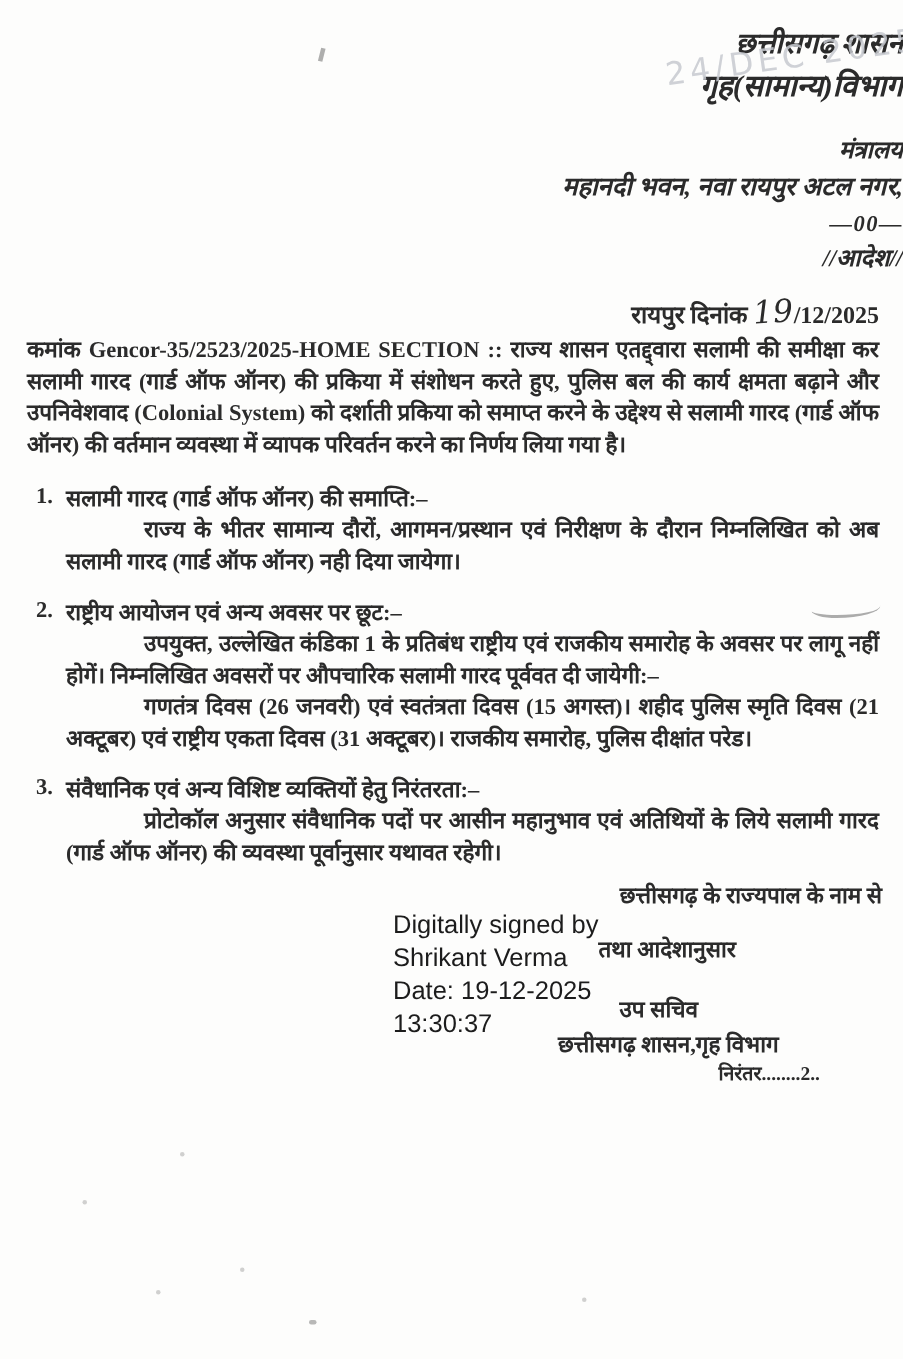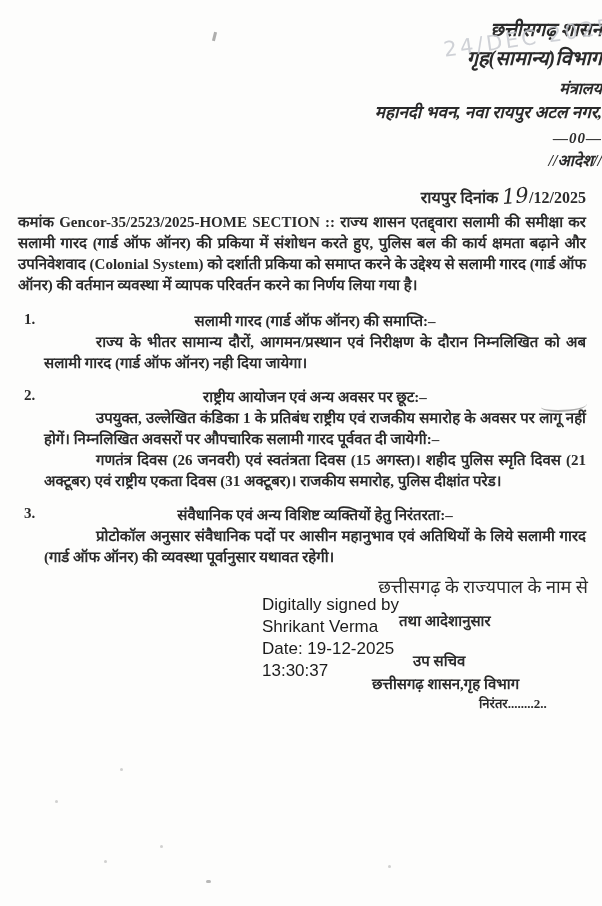--- a/index.html
+++ b/index.html
@@ -20,21 +20,21 @@
     transform:rotate(-8deg);
     color:#c7cad0;
     font-family:"DejaVu Sans",sans-serif;
     font-size:21px;letter-spacing:3px;white-space:nowrap;
     opacity:.85;
   }
   
   .header{padding-top:18px;text-align:right;line-height:1.3;font-style:italic;}
   .h1{font-size:19px;font-weight:bold;}
   .h2{font-size:20px;font-weight:bold;margin-top:2px;}
-  .h3{font-size:16px;font-weight:bold;margin-top:8px;}
+  .h3{font-size:16px;font-weight:bold;margin-top:20px;}
   .h4{font-size:17px;font-weight:bold;margin-top:3px;}
   .sep{font-size:15px;font-weight:bold;margin-top:4px;letter-spacing:1px;}
   .order-label{font-size:16px;font-weight:bold;margin-top:3px;}
   
   .dateline{
     text-align:right;padding-right:16px;margin-top:14px;
     font-size:16px;font-weight:600;
   }
   .dateline .day{
     display:inline-block;
@@ -43,38 +43,38 @@
     font-size:21px;line-height:14px;
     transform:rotate(-4deg);
   }
   
   .bodytext{padding:0 16px 0 18px;}
   .para1{margin-top:4px;text-align:justify;font-size:15px;line-height:21px;}
   .para2{margin-top:14px;text-align:justify;font-size:15px;line-height:21px;text-indent:66px;}
   
   .item{position:relative;margin-top:13px;padding-left:26px;}
   .item-number{position:absolute;left:6px;top:0;font-size:15px;font-weight:600;}
-  .item-title{font-size:15px;font-weight:bold;line-height:21px;text-align:center;}
+  .item-title{font-size:15px;font-weight:bold;line-height:21px;}
   .item-para{font-size:15px;line-height:21px;text-align:justify;text-indent:52px;margin:0;}
   
   .squiggle{
     position:absolute;left:541px;top:399px;width:46px;height:11px;
     border-bottom:2px solid #6a6a6a;border-radius:0 0 70% 40%;
     opacity:.55;
   }
   .tickmark{
     position:absolute;left:213px;top:32px;width:3px;height:9px;
     background:#8b8b8b;transform:rotate(14deg);opacity:.7;
   }
   .speck{position:absolute;width:3px;height:3px;border-radius:50%;background:#9a9a9a;opacity:.45;}
   
   .signoff{position:relative;height:175px;margin-top:6px;}
   .gov-line{
     position:absolute;right:14px;top:0;
-    font-size:18px;font-weight:400;white-space:nowrap;
+    font-size:15px;font-weight:700;white-space:nowrap;
   }
   .dsig{
     position:absolute;left:262px;top:20px;
     font-family:"Liberation Sans","DejaVu Sans",sans-serif;
     font-size:17px;line-height:22px;color:#1c1c1c;
   }
   .tatha{position:absolute;left:399px;top:36px;font-size:15px;font-weight:600;white-space:nowrap;}
   .up-sachiv{position:absolute;left:413px;top:76px;font-size:15px;font-weight:600;white-space:nowrap;}
   .dept{position:absolute;left:372px;top:99px;font-size:15px;font-weight:600;white-space:nowrap;}
   .nirantar{position:absolute;left:455px;top:120px;font-size:13px;font-weight:600;white-space:nowrap;padding-left:24px;}

